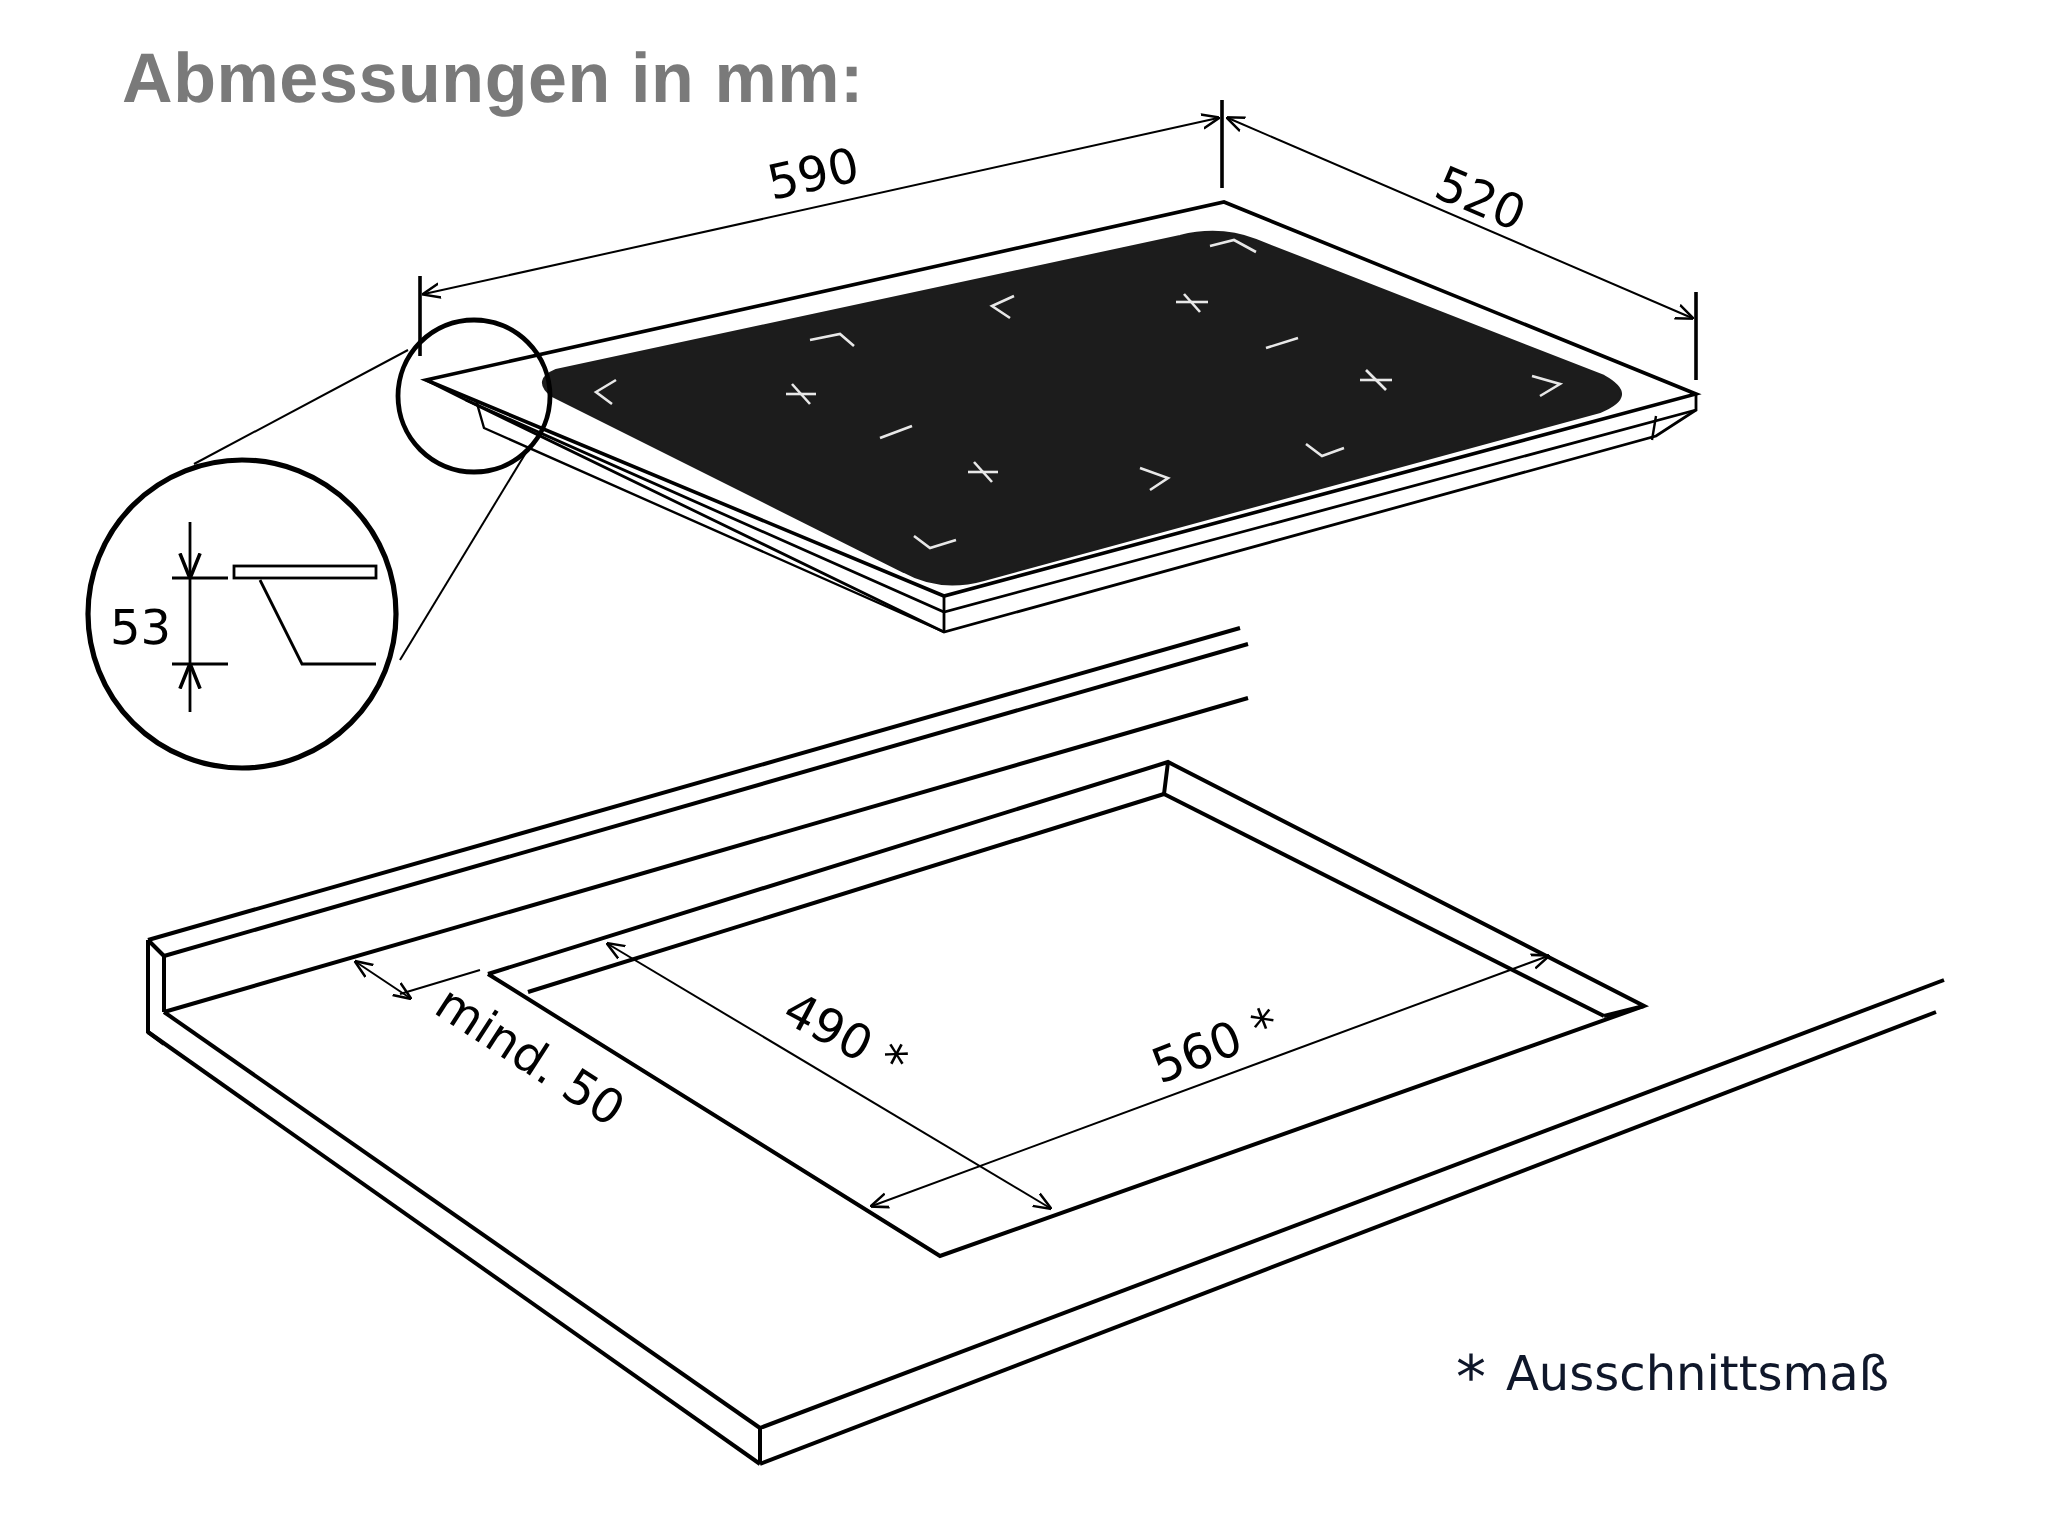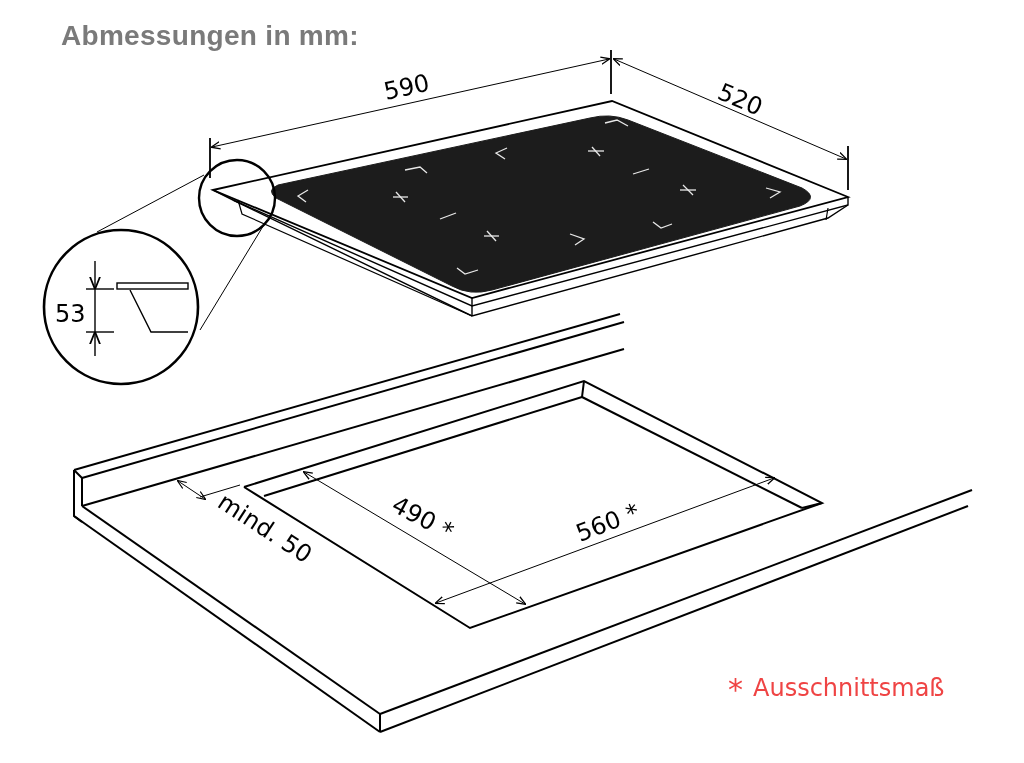--- a/index.html
+++ b/index.html
@@ -12,41 +12,41 @@
       height: 763px;
       position: relative;
       overflow: hidden;
     }
     .title {
       position: absolute;
       left: 61px;
       top: 20px;
       font-family: "Liberation Sans", sans-serif;
       font-weight: bold;
-      font-size: 28px;
+      font-size: 35px;
       color: #7a7a7a;
       letter-spacing: 0.3px;
     }
     svg.diagram {
       position: absolute;
       left: 0;
       top: 0;
     }
     .dimtext {
       font-family: "DejaVu Sans", sans-serif;
       font-size: 24px;
       fill: #000;
     }
     .note {
       position: absolute;
       left: 728px;
       top: 668px;
       font-family: "DejaVu Sans", sans-serif;
       font-size: 24px;
-      color: #ef4444;
+      color: #0f172a;
       white-space: nowrap;
     }
     .note .star {
       font-size: 30px;
       position: relative;
       top: 4px;
       margin-right: 10px;
     }
   </style>
 </head>

